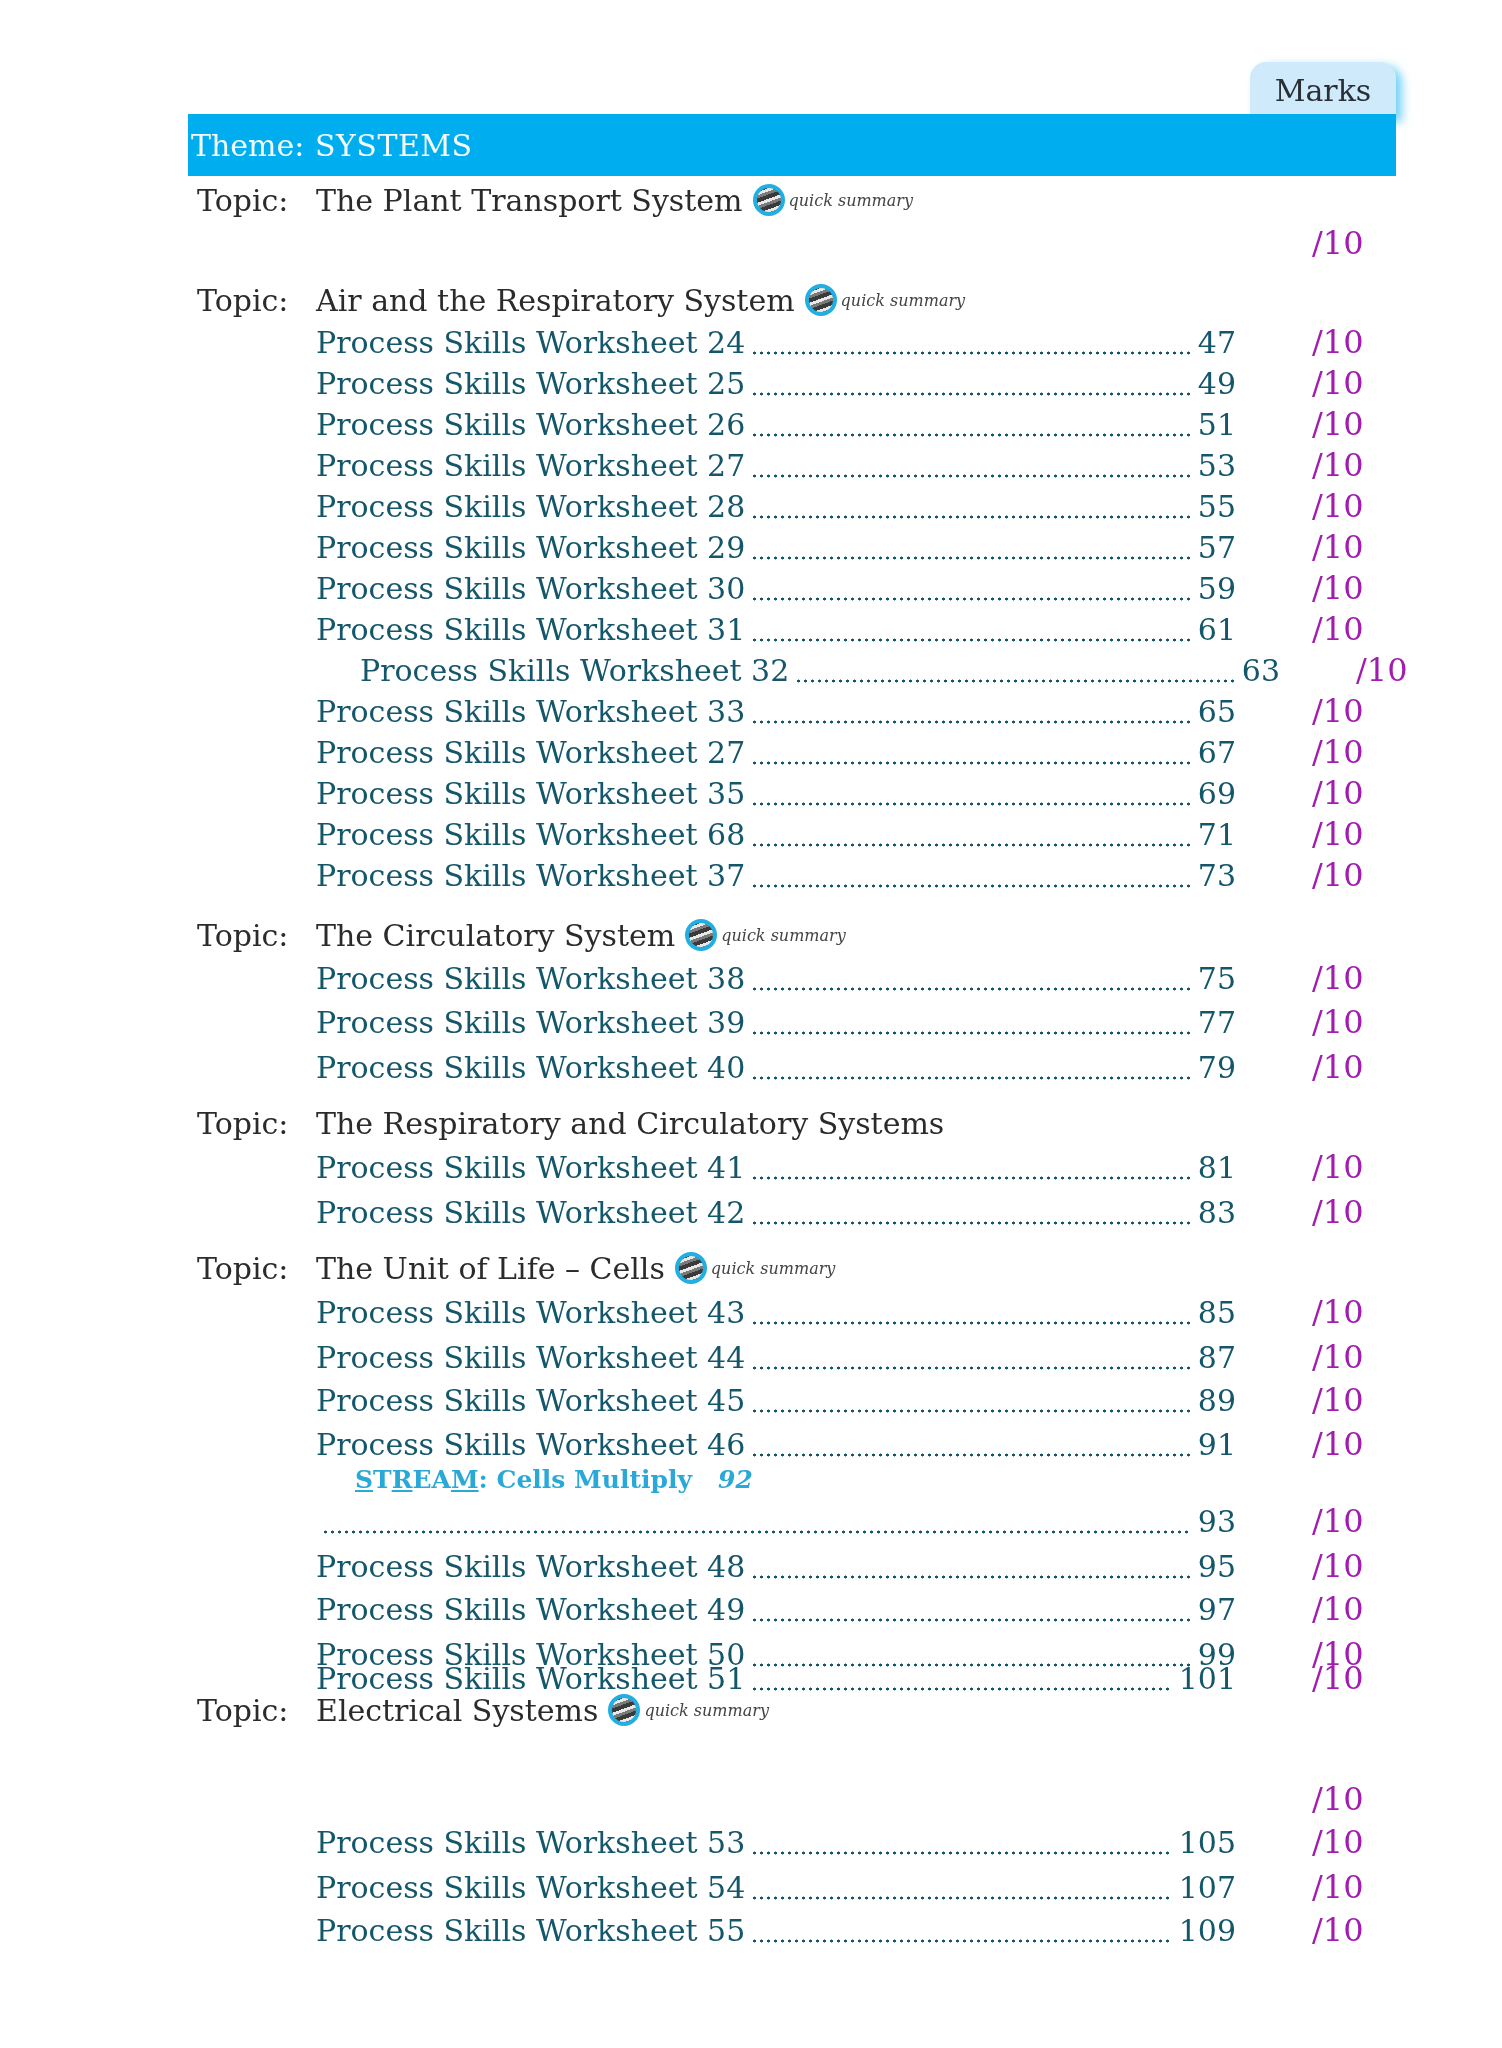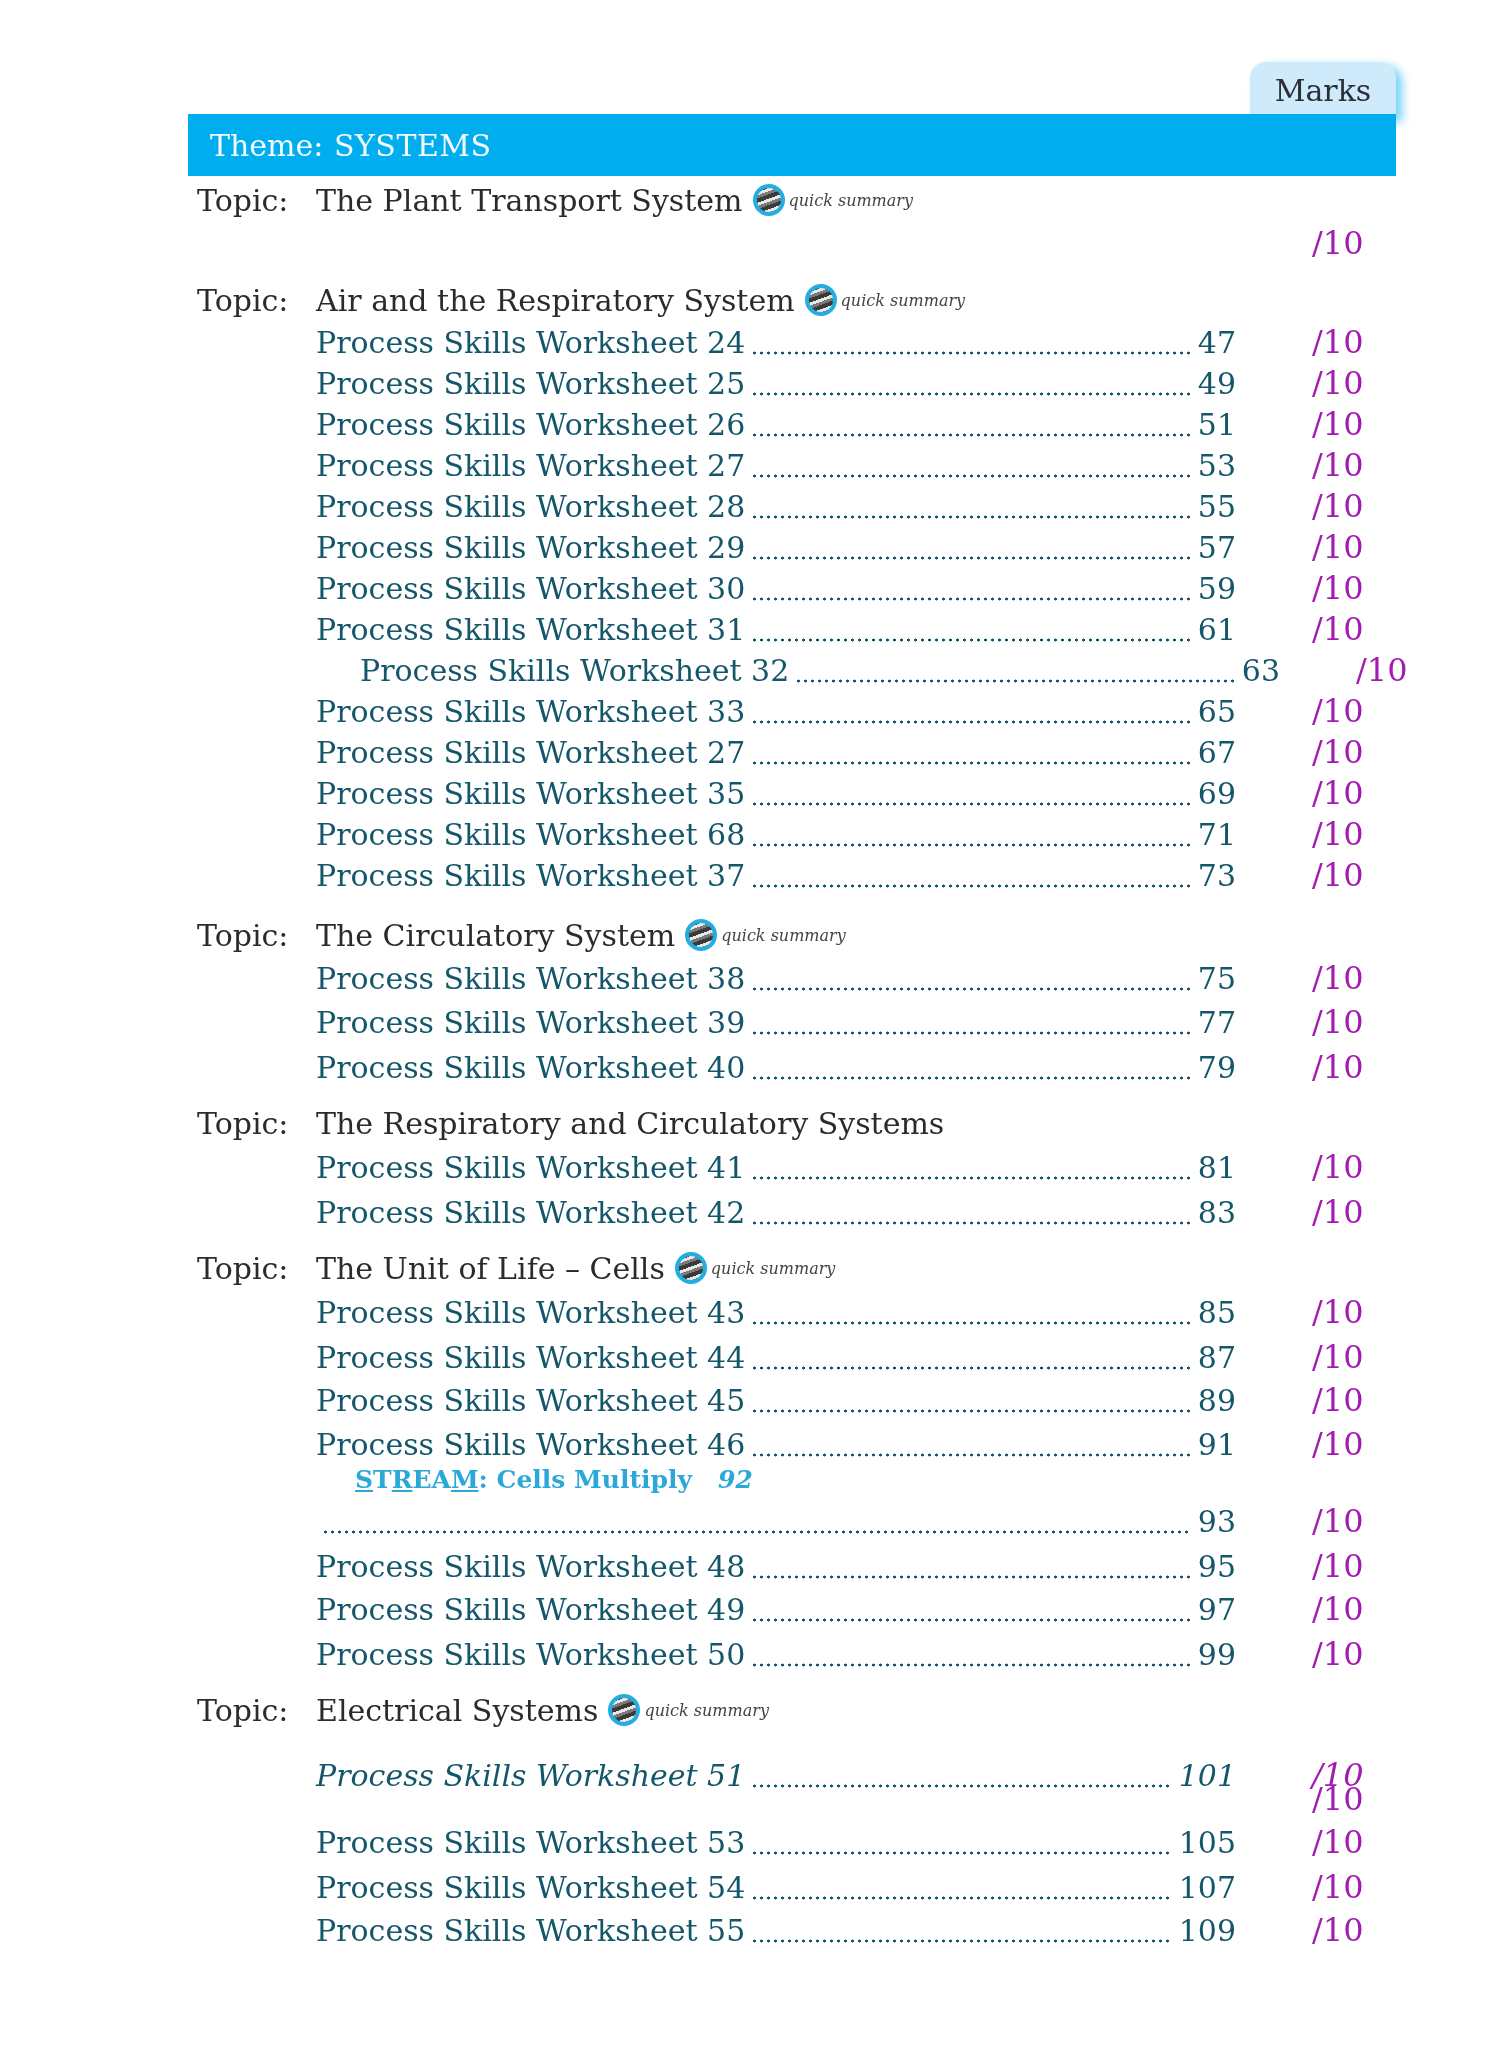--- a/index.html
+++ b/index.html
@@ -6,21 +6,21 @@
   body { width: 1502px; height: 2048px; position: relative; overflow: hidden;
          font-family: "DejaVu Serif", "Liberation Serif", serif; }
   .marks-tab { position: absolute; left: 1250px; top: 62px; width: 146px; height: 56px;
                background: #cfeafb; border-radius: 16px 16px 0 0;
                box-shadow: 6px 4px 10px rgba(0,174,239,0.55);
                display: flex; align-items: center; justify-content: center;
                color: #2a2f36; font-size: 30px; }
   .theme-bar { position: absolute; left: 188px; top: 114px; width: 1208px; height: 62px;
                background: #00aeef; color: #f4fbff; font-size: 30px;
                display: flex; align-items: center; }
-  .theme-bar .label { margin-left: 22px; width: 124px; }
+  .theme-bar .label { margin-left: 3px; width: 124px; }
   .theme-bar .value { letter-spacing: 0.5px; }
   .topic { position: absolute; left: 197px; height: 40px; display: flex; align-items: center;
            font-size: 30px; color: #2b2b2b; white-space: nowrap; }
   .topic .t-label { width: 119px; }
   .topic .t-title { }
   .qs { display: inline-flex; align-items: center; margin-left: 10px; }
   .qs-icon { width: 32px; height: 32px; border-radius: 50%; border: 4px solid #22aee0;
              box-sizing: border-box; background:
              repeating-linear-gradient(160deg, #3a3a3a 0 4px, #e8e8e8 4px 7px, #7a7a7a 7px 10px);
              display: inline-block; }
@@ -317,21 +317,21 @@
       <span class="page">92</span>
     </div>
     <div class="topic" style="top: 1690px;">
       <span class="t-label">Topic:</span>
       <span class="t-title">Electrical Systems</span>
       <span class="qs">
         <span class="qs-icon"></span>
         <span class="qs-text">quick summary</span>
       </span>
     </div>
-    <div class="ws" style="top: 1755px; font-style: italic;">
+    <div class="ws" style="top: 1658px;">
       <div class="ws-row-inner">
         <span class="ws-title">Process Skills Worksheet 51</span>
         <span class="dotfill"></span>
         <span class="page">101</span>
       </div>
       <span class="score">/10</span>
     </div>
     <div class="ws" style="top: 1779px;">
       <span class="score">/10</span>
     </div>

